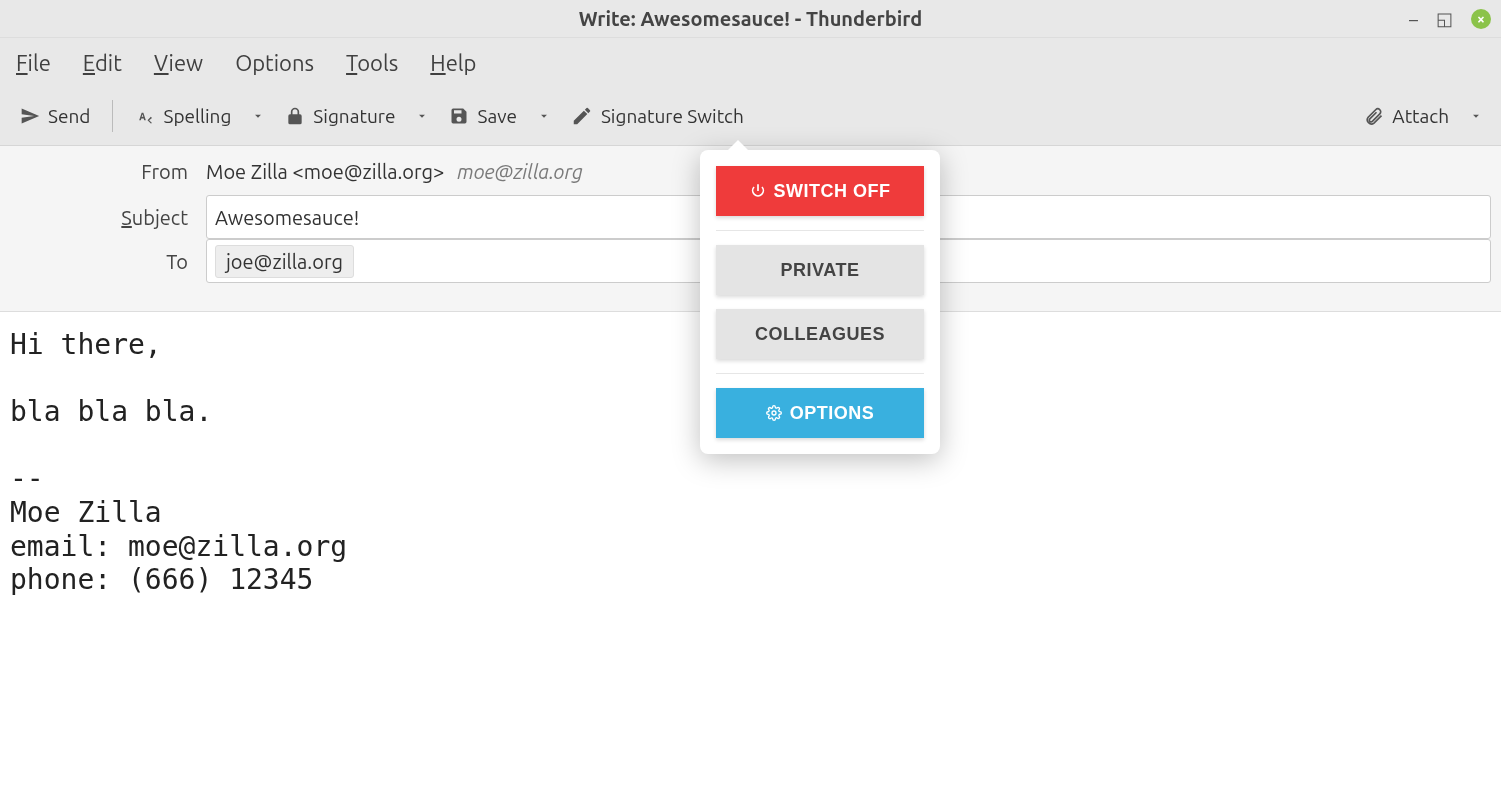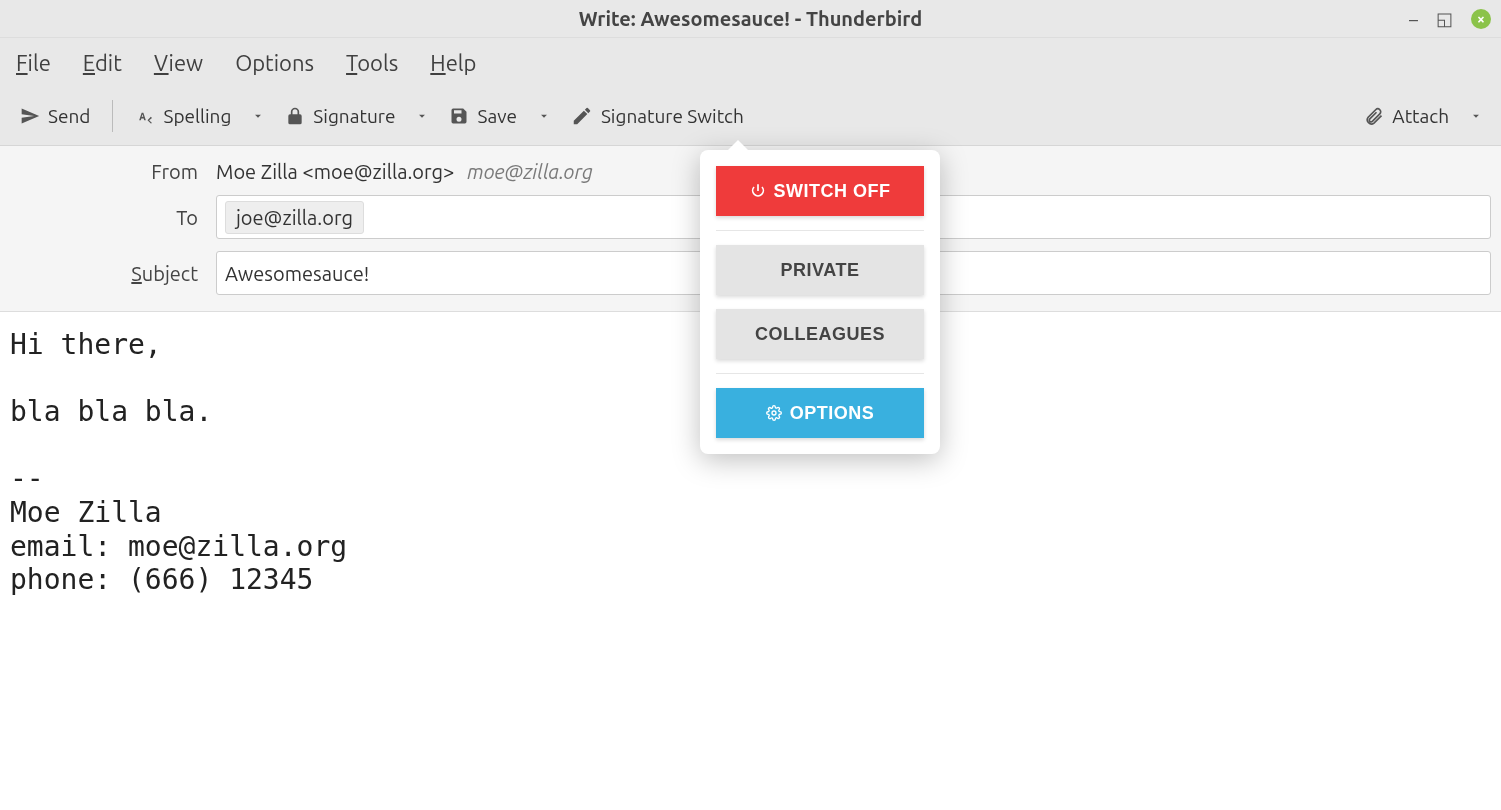--- a/index.html
+++ b/index.html
@@ -74,21 +74,21 @@
   }
   .toolbar .sep {
     width: 1px; height: 32px; background: #bbb; margin: 0 6px;
   }
   .toolbar .dd {
     font-size: 14px; color: #555; cursor: pointer; padding: 0 4px;
   }
   .toolbar .spacer { flex: 1; }
   .headers {
     background: #f5f5f5;
-    padding: 14px 10px 16px 16px;
+    padding: 14px 10px 16px 6px;
     border-bottom: 1px solid #ddd;
   }
   .hrow {
     display: flex;
     align-items: center;
     margin-bottom: 12px;
   }
   .hlabel {
     width: 200px;
     text-align: right;
@@ -253,30 +253,30 @@
 </div>
 
 <div class="headers">
   <div class="hrow">
     <div class="hlabel">From</div>
     <div class="from-val">
       <span>Moe Zilla &lt;moe@zilla.org&gt;</span>
       <span class="from-sec">moe@zilla.org</span>
     </div>
   </div>
+  <div class="hrow" style="margin-bottom:0">
+    <div class="hlabel"><span style="text-decoration:underline">S</span>ubject</div>
+    <div class="input">
+      <span>Awesomesauce!</span>
+    </div>
+  </div>
   <div class="hrow">
     <div class="hlabel">To</div>
     <div class="input">
       <span class="chip">joe@zilla.org</span>
-    </div>
-  </div>
-  <div class="hrow" style="margin-bottom:0">
-    <div class="hlabel"><span style="text-decoration:underline">S</span>ubject</div>
-    <div class="input">
-      <span>Awesomesauce!</span>
     </div>
   </div>
 </div>
 
 <div class="body-area">Hi there,
 
 bla bla bla.
 
 --
 Moe Zilla

